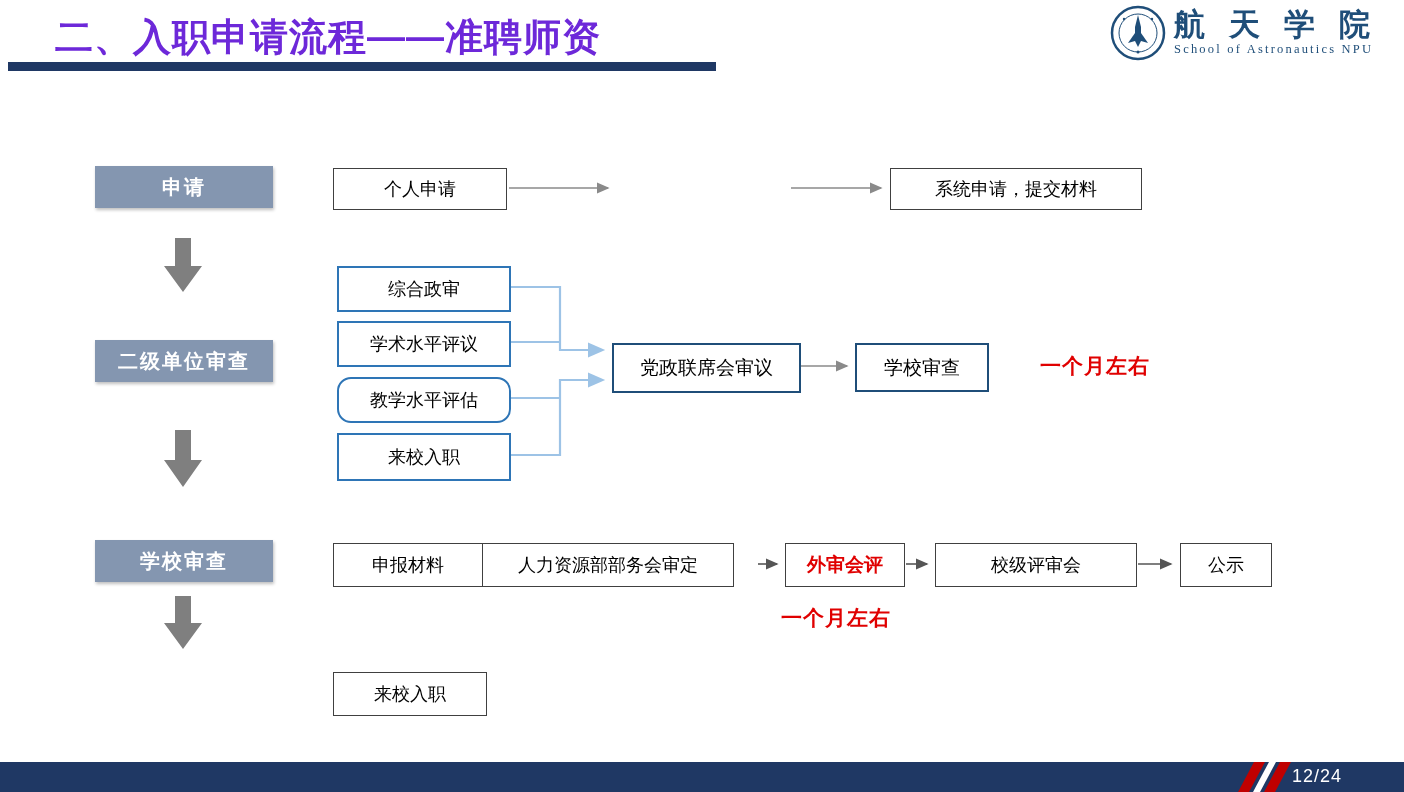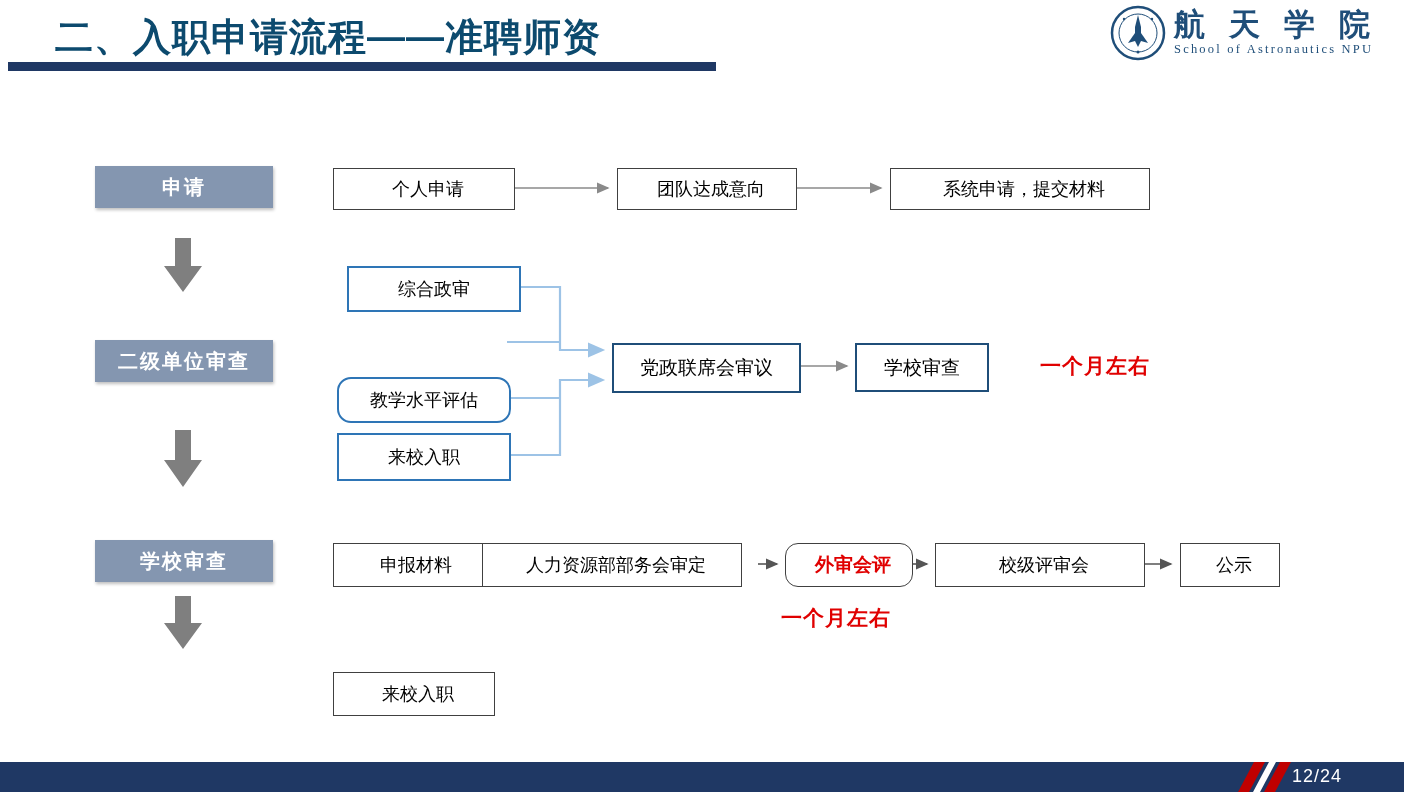--- a/index.html
+++ b/index.html
@@ -4,21 +4,21 @@
 <style>
   html,body{margin:0;padding:0;background:#e9e9e9;}
   .slide{
     position:relative;width:1404px;height:792px;background:#ffffff;
     font-family:"Liberation Sans","DejaVu Sans",sans-serif;overflow:hidden;
     margin:0 auto;
   }
   
   .title{
     position:absolute;left:55px;top:12px;font-size:38px;font-weight:bold;
-    color:#0c4a6e;letter-spacing:1px;white-space:nowrap;
+    color:#6d28d9;letter-spacing:1px;white-space:nowrap;
   }
   .title-bar{
     position:absolute;left:8px;top:62px;width:708px;height:9px;background:#1F3864;
   }
   .logo-badge{position:absolute;left:1110px;top:5px;width:56px;height:56px;}
   .logo-cn{
     position:absolute;left:1174px;top:4px;font-size:31px;font-weight:bold;
     color:#1F4E79;letter-spacing:24px;white-space:nowrap;
     font-family:"Liberation Serif","DejaVu Serif",serif;
   }
@@ -32,24 +32,24 @@
     position:absolute;width:178px;height:42px;background:#8496B0;
     color:#ffffff;font-size:20px;font-weight:bold;letter-spacing:2px;
     display:flex;align-items:center;justify-content:center;
     box-shadow:1px 2px 3px rgba(0,0,0,0.25);
   }
   
   .box{
     position:absolute;background:#ffffff;display:flex;align-items:center;
     justify-content:center;font-size:18px;color:#000;white-space:nowrap;
   }
-  .b-dark{border:1.6px solid #404040;padding-left:8px;}
+  .b-dark{border:1.6px solid #404040;}
   .b-blue{border:2px solid #2E75B6;}
   .b-navy{border:2.4px solid #1F4E79;}
-  .red-text{color:#E00000;font-weight:bold;border-radius:13px;}
+  .red-text{color:#E00000;font-weight:bold;}
   .note{
     position:absolute;font-size:21px;font-weight:bold;color:#E00000;
     white-space:nowrap;letter-spacing:1px;
   }
   
   .wires{position:absolute;left:0;top:0;width:1404px;height:792px;pointer-events:none;}
   
   .footer{
     position:absolute;left:0;top:762px;width:1404px;height:30px;background:#1F3864;
   }
@@ -113,24 +113,24 @@
     <polygon points="175,238 191,238 191,266 202,266 183,292 164,266 175,266" fill="#7F7F7F"></polygon>
     <polygon points="175,430 191,430 191,460 202,460 183,487 164,460 175,460" fill="#7F7F7F"></polygon>
     <polygon points="175,596 191,596 191,623 202,623 183,649 164,623 175,623" fill="#7F7F7F"></polygon>
   </svg>
 
   <div class="stage" style="left:95px;top:166px;">申请</div>
   <div class="stage" style="left:95px;top:340px;">二级单位审查</div>
   <div class="stage" style="left:95px;top:540px;">学校审查</div>
 
   <div class="box b-dark" style="left:333px;top:168px;width:172px;height:40px;">个人申请</div>
-  <div class="box b-dark" style="left:617px;top:168px;width:170px;height:40px;">团队达成意向</div>
   <div class="box b-dark" style="left:890px;top:168px;width:250px;height:40px;">系统申请，提交材料</div>
 
-  <div class="box b-blue" style="left:337px;top:266px;width:170px;height:42px;margin-left:10px;">综合政审</div>
+  <div class="box b-blue" style="left:337px;top:266px;width:170px;height:42px;">综合政审</div>
+  <div class="box b-blue" style="left:337px;top:321px;width:170px;height:42px;">学术水平评议</div>
   <div class="box b-blue" style="left:337px;top:377px;width:170px;height:42px;border-radius:14px;">教学水平评估</div>
   <div class="box b-blue" style="left:337px;top:433px;width:170px;height:44px;">来校入职</div>
   <div class="box b-navy" style="left:612px;top:343px;width:185px;height:46px;font-size:19px;">党政联席会审议</div>
   <div class="box b-navy" style="left:855px;top:343px;width:130px;height:45px;font-size:19px;">学校审查</div>
   <div class="note" style="left:1040px;top:352px;">一个月左右</div>
 
   <div class="box b-dark" style="left:333px;top:543px;width:148px;height:42px;">申报材料</div>
   <div class="box b-dark" style="left:482px;top:543px;width:250px;height:42px;">人力资源部部务会审定</div>
   <div class="box b-dark red-text" style="left:785px;top:543px;width:118px;height:42px;font-size:19px;">外审会评</div>
   <div class="box b-dark" style="left:935px;top:543px;width:200px;height:42px;">校级评审会</div>

